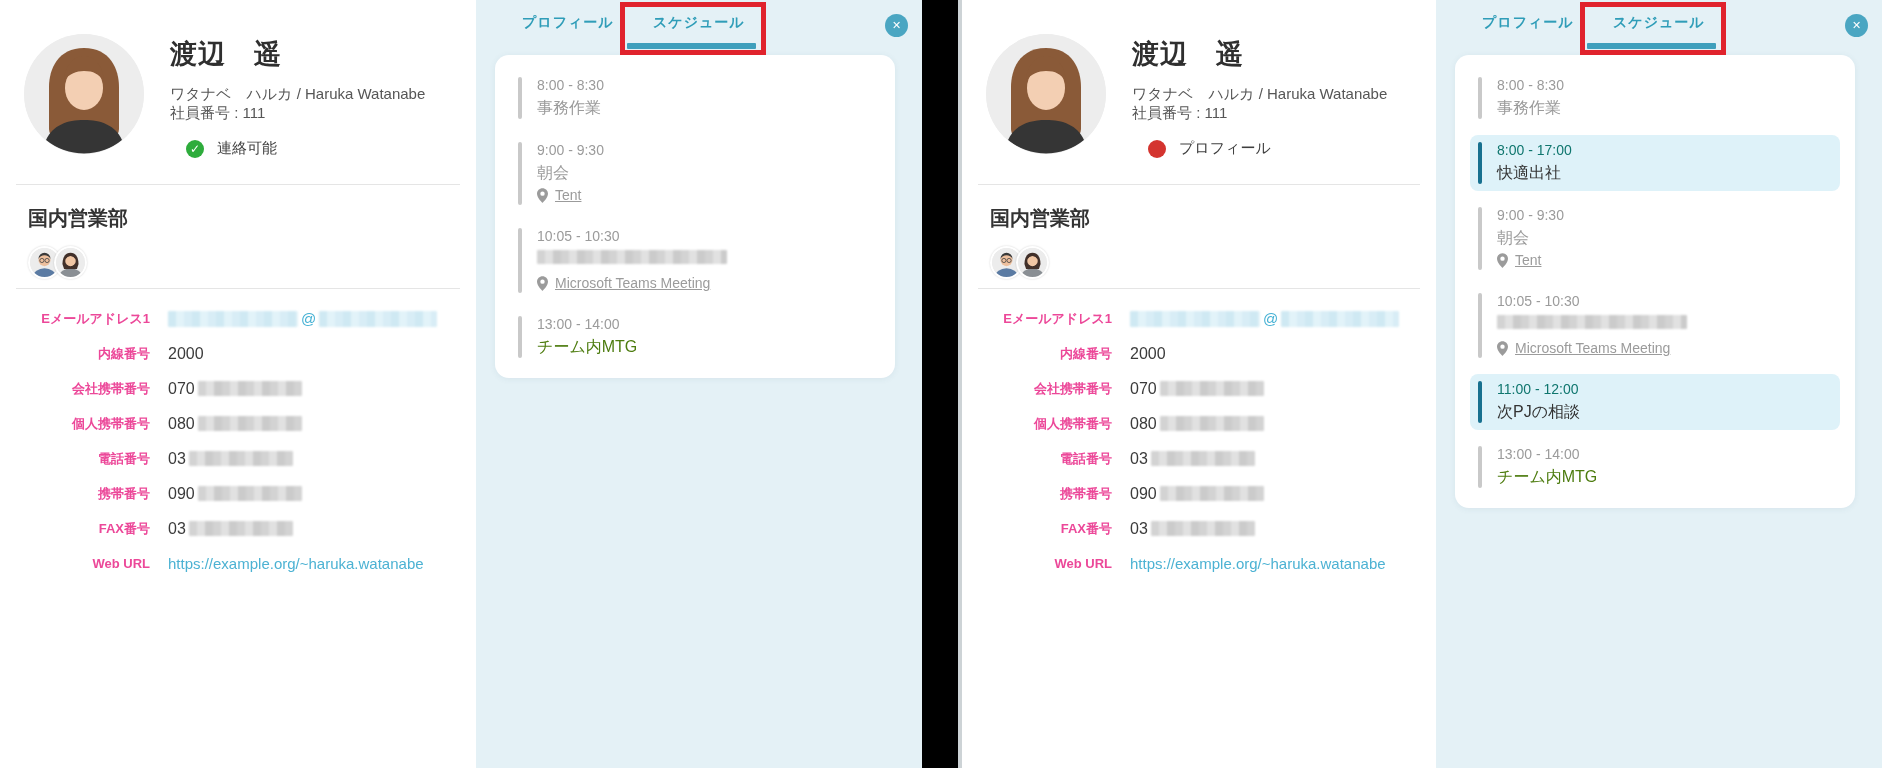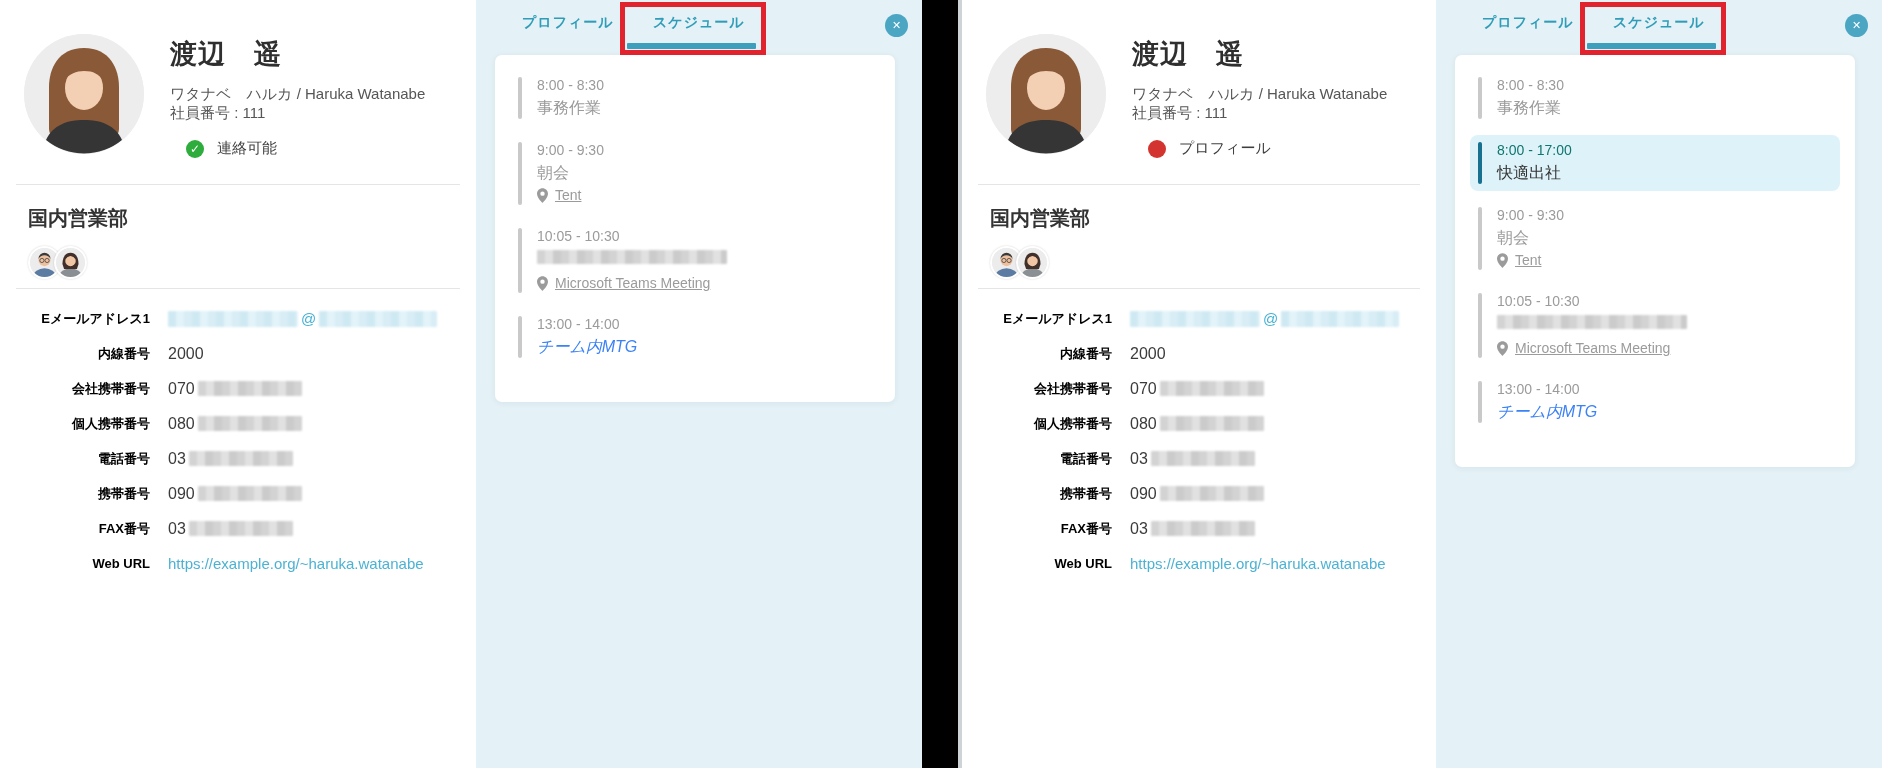--- a/index.html
+++ b/index.html
@@ -35,21 +35,21 @@
   .dept { padding:20px 28px 0 28px; }
   .dept-name { font-size:20px; font-weight:bold; color:#333; }
   .members { display:flex; margin-top:14px; }
   .member-avatar { width:33px; height:33px; border-radius:50%; border:2px solid #fff;
     overflow:hidden; background:#e9e9e9; box-shadow:0 0 2px rgba(0,0,0,.18); cursor:pointer; }
   .member-avatar + .member-avatar { margin-left:-7px; }
   .member-avatar svg { display:block; }
 
   .fields { margin-top:12px; }
   .field-row { display:flex; align-items:center; height:35px; }
-  .field-label { width:150px; text-align:right; font-size:13px; font-weight:bold; color:#000000; flex-shrink:0; }
+  .field-label { width:150px; text-align:right; font-size:13px; font-weight:bold; color:#ec4899; flex-shrink:0; }
   .field-value { margin-left:18px; font-size:16px; color:#3b3b3b; display:flex; align-items:center; }
   .px { display:inline-block; border-radius:1px; filter:blur(1px); }
   .px.blue { background:repeating-linear-gradient(90deg,#cfe9f3 0 8px,#e2f3f9 8px 16px,#d8edf6 16px 24px); }
   .px.gray { background:repeating-linear-gradient(90deg,#d3d3d3 0 8px,#e1e1e1 8px 16px,#cbcbcb 16px 24px); }
   .px.email-a { width:130px; height:16px; }
   .px.email-b { width:118px; height:16px; }
   .px.phone   { width:104px; height:15px; margin-left:3px; }
   .at { color:#45b1d4; font-size:15px; margin:0 3px; }
   .link { color:#4cb2d3; text-decoration:none; font-size:15px; cursor:pointer; }
 
@@ -59,29 +59,29 @@
     letter-spacing:1px; cursor:pointer; }
   .tab-profile { left:46px; }
   .tab-schedule { left:177px; }
   .tab-underline { position:absolute; top:43px; left:151px; width:129px; height:6px;
     background:#3e9fbc; border-radius:1px; }
   .annotation-box { position:absolute; top:2px; left:144px; width:146px; height:53px;
     border:5px solid #e0232d; }
   .close-btn { position:absolute; top:14px; right:14px; width:23px; height:23px; border-radius:50%;
     background:#4aa6c2; color:#fff; display:flex; align-items:center; justify-content:center;
     font-size:11px; font-weight:bold; cursor:pointer; line-height:1; }
-  .sched-card { margin:55px 27px 0 19px; background:#fff; border-radius:7px;
-    padding:15px 15px 28px 15px; box-shadow:0 1px 6px rgba(50,90,110,.08); }
+  .sched-card { margin:55px 27px 0 19px; background:#fff; border-radius:14px;
+    padding:15px 15px 4px 15px; box-shadow:0 1px 6px rgba(50,90,110,.08); }
   .sched-item { display:flex; margin-bottom:9px; padding:7px 10px 7px 8px; border-radius:8px; }
   .sched-item .bar { width:4px; border-radius:2px; background:#c9c9c9; align-self:stretch; flex-shrink:0; }
   .sched-item .content { margin-left:15px; }
   .sched-item .time { font-size:14px; color:#9b9b9b; line-height:17px; }
   .sched-item .title { font-size:16px; color:#9b9b9b; line-height:23px; margin-top:2px; }
   .sched-item .title.solo { margin-top:0; line-height:26px; }
-  .sched-item.future .title { color:#3b82f6;font-style:italic; }
+  .sched-item.future .title { color:#4d7c0f; }
   .sched-item.current { background:#def2f9; }
   .sched-item.current .bar { background:#17708f; }
   .sched-item.current .time { color:#0f766e; }
   .sched-item.current .title { color:#333; }
   .loc { display:flex; align-items:center; margin-top:2px; font-size:14px; color:#9b9b9b; line-height:19px;text-decoration:underline; }
   .loc svg { margin-right:7px; flex-shrink:0; }
   .px.sched-redact { width:190px; height:14px; margin:5px 0 4px 0; }
 </style>
 </head>
 <body>
@@ -385,20 +385,27 @@
           </div>
           <div class="sched-item past">
             <div class="bar"></div>
             <div class="content"><div class="time">10:05 - 10:30</div><div class="px gray sched-redact"></div><div class="loc">
                 <svg width="11" height="15" viewBox="0 0 12 16">
                   <path fill="#9b9b9b" d="M6 0C2.7 0 0 2.7 0 6c0 4.5 6 10 6 10s6-5.5 6-10C12 2.7 9.3 0 6 0zm0 8.4A2.4 2.4 0 1 1 6 3.6a2.4 2.4 0 0 1 0 4.8z"></path>
                 </svg>
                 <span>Microsoft Teams Meeting</span>
               </div></div>
           </div>
+          <div class="sched-item current">
+            <div class="bar"></div>
+            <div class="content">
+              <div class="time">11:00 - 12:00</div>
+              <div class="title">次PJの相談</div>
+            </div>
+          </div>
           <div class="sched-item future">
             <div class="bar"></div>
             <div class="content">
               <div class="time">13:00 - 14:00</div>
               <div class="title">チーム内MTG</div>
             </div>
           </div>
         </div>
     </div>
   </div>

